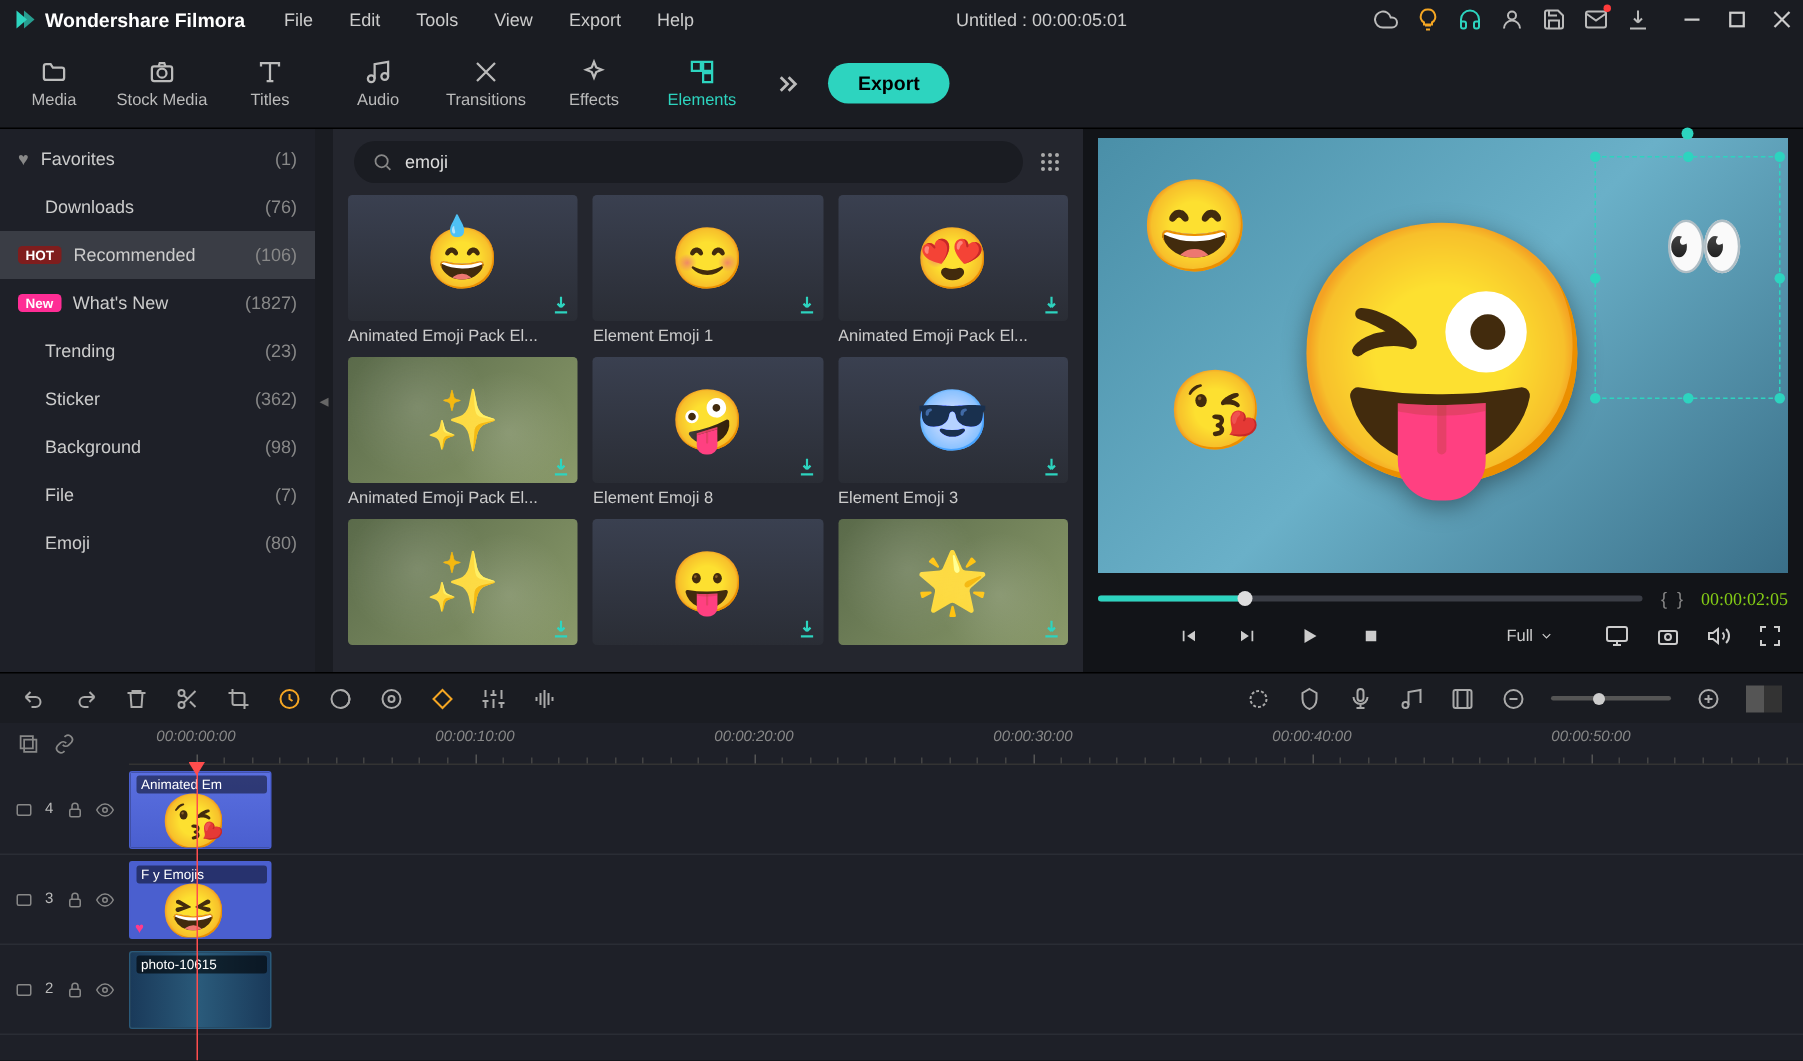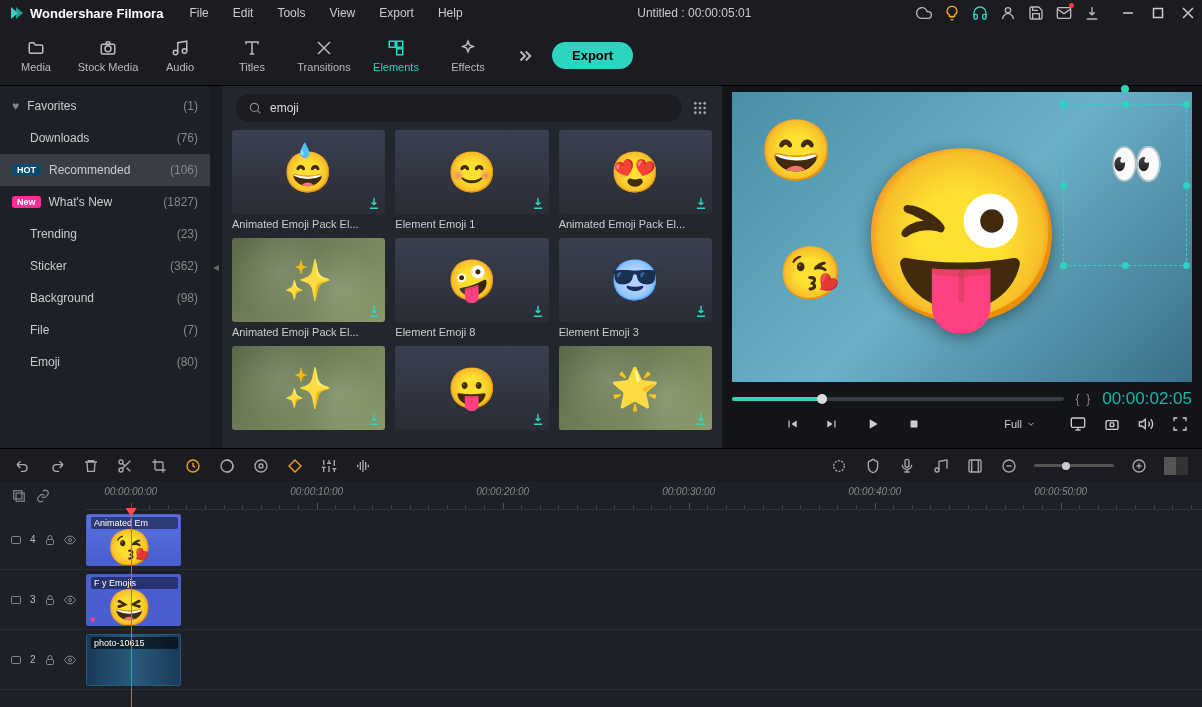--- a/index.html
+++ b/index.html
@@ -23,21 +23,21 @@
 .panels-row .more{ margin-left:12px; color:#bbb; cursor:pointer;}
 .panels-row .export-btn{ margin-left:18px; background:#2dd4bf; color:#000; font-weight:600; padding:6px 20px; border-radius:14px; cursor:pointer; font-size:13px;}
 
 .middle{ flex:1; display:flex; min-height:0;}
 
 .sidebar{ width:210px; background:#1e2028; overflow-y:auto; padding-top:4px;}
 .sidebar-row{ height:32px; display:flex; align-items:center; justify-content:space-between; padding:0 12px; cursor:pointer; color:#ccc;}
 .sidebar-row.selected{ background:#3a3d45;}
 .sidebar-row .left{ display:flex; align-items:center; gap:8px;}
 .sidebar-row .badge{ font-size:9px; padding:1px 5px; border-radius:3px; color:#fff; font-weight:600;}
-.sidebar-row .badge.hot{ background:#0c4a6e;}
+.sidebar-row .badge.hot{ background:#7f1d1d;}
 .sidebar-row .badge.new{ background:#ff2d95;}
 .sidebar-row .heart{ color:#888;}
 .sidebar-row .indent{ padding-left:18px;}
 .sidebar-row .count{ color:#888;}
 
 .collapse-handle{ width:12px; background:#1a1c22; display:flex; align-items:center; justify-content:center; cursor:pointer; color:#666;}
 
 .asset-area{ flex:0 0 500px; background:#24262e; display:flex; flex-direction:column;}
 .searchbar{ height:44px; display:flex; align-items:center; padding:0 14px; gap:10px;}
 .searchbar .searchbox{ flex:1; background:#1a1c22; border-radius:14px; height:28px; display:flex; align-items:center; padding:0 12px; gap:8px;}
@@ -60,21 +60,21 @@
 .preview-canvas .big-emoji{ font-size:170px; filter:drop-shadow(0 4px 8px #0006);}
 .preview-canvas .small-emoji{ position:absolute; font-size:48px;}
 .preview-canvas .sel-box{ position:absolute; border:1px dashed #2dd4bf;}
 .preview-canvas .sel-box .handle{ position:absolute; width:7px; height:7px; background:#2dd4bf; border-radius:50%;}
 .preview-controls{ padding:4px 10px 8px 10px;}
 .scrubber{ height:18px; display:flex; align-items:center; gap:12px;}
 .scrubber .track{ flex:1; height:4px; background:#3a3d45; border-radius:2px; position:relative;}
 .scrubber .track .fill{ position:absolute; left:0; top:0; bottom:0; width:27%; background:#2dd4bf; border-radius:2px;}
 .scrubber .track .knob{ position:absolute; left:27%; top:50%; transform:translate(-50%,-50%); width:10px; height:10px; border-radius:50%; background:#ddd;}
 .scrubber .braces{ color:#888; display:flex; gap:8px;}
-.scrubber .time{ color:#14b8a6; font-size:17px;}
+.scrubber .time{ color:#84cc16; font-size:12px;font-family:Liberation Serif, serif;}
 .play-row{ height:32px; display:flex; align-items:center; gap:34px; padding:0 4px;}
 .play-row .controls{ flex:1; display:flex; justify-content:center; gap:26px; align-items:center;}
 .play-row .ico{ color:#ccc; cursor:pointer;}
 .play-row .ico.play{ font-size:14px;}
 .play-row .full{ color:#ccc; font-size:11px; display:flex; align-items:center; gap:4px; cursor:pointer;}
 .play-row .right-ico{ display:flex; gap:18px; align-items:center;}
 
 .timeline-toolbar{ height:34px; background:#1a1c22; display:flex; align-items:center; padding:0 14px; gap:16px; border-top:1px solid #000;}
 .timeline-toolbar .tb-ico{ color:#aaa; cursor:pointer; width:18px; height:18px; display:flex; align-items:center; justify-content:center;}
 .timeline-toolbar .tb-ico.active{ color:#f5a623;}
@@ -213,60 +213,60 @@
           <rect x="3" y="7" width="18" height="13" rx="2"></rect>
           <circle cx="12" cy="13" r="4"></circle>
           <path d="M9 7l1-3h4l1 3"></path>
         </svg>
       </span>
       <span class="label">Stock Media</span>
     </div>
   <div class="panel-tab">
       <span class="icon">
         <svg width="18" height="18" viewBox="0 0 24 24" fill="none" stroke="currentColor" stroke-width="2">
+          <path d="M4 7V4h16v3M9 20h6M12 4v16"></path>
+        </svg>
+      </span>
+      <span class="label">Titles</span>
+    </div>
+  <div class="panel-tab">
+      <span class="icon">
+        <svg width="18" height="18" viewBox="0 0 24 24" fill="none" stroke="currentColor" stroke-width="2">
           <path d="M9 18V5l12-2v13"></path>
           <circle cx="6" cy="18" r="3"></circle>
           <circle cx="18" cy="16" r="3"></circle>
         </svg>
       </span>
       <span class="label">Audio</span>
-    </div>
-  <div class="panel-tab">
-      <span class="icon">
-        <svg width="18" height="18" viewBox="0 0 24 24" fill="none" stroke="currentColor" stroke-width="2">
-          <path d="M4 7V4h16v3M9 20h6M12 4v16"></path>
-        </svg>
-      </span>
-      <span class="label">Titles</span>
     </div>
   <div class="panel-tab">
       <span class="icon">
         <svg width="18" height="18" viewBox="0 0 24 24" fill="none" stroke="currentColor" stroke-width="2">
           <path d="M4 4l16 16M4 20L20 4"></path>
         </svg>
       </span>
       <span class="label">Transitions</span>
+    </div>
+  <div class="panel-tab">
+      <span class="icon">
+        <svg width="18" height="18" viewBox="0 0 24 24" fill="none" stroke="currentColor" stroke-width="2">
+          <path d="M12 3l2 5 5 2-5 2-2 5-2-5-5-2 5-2z"></path>
+        </svg>
+      </span>
+      <span class="label">Effects</span>
     </div>
   <div class="panel-tab active">
       <span class="icon">
         <svg width="18" height="18" viewBox="0 0 24 24" fill="none" stroke="currentColor" stroke-width="2">
           <rect x="3" y="3" width="8" height="8"></rect>
           <rect x="13" y="13" width="8" height="8"></rect>
           <rect x="13" y="3" width="8" height="8"></rect>
         </svg>
       </span>
       <span class="label">Elements</span>
-    </div>
-  <div class="panel-tab">
-      <span class="icon">
-        <svg width="18" height="18" viewBox="0 0 24 24" fill="none" stroke="currentColor" stroke-width="2">
-          <path d="M12 3l2 5 5 2-5 2-2 5-2-5-5-2 5-2z"></path>
-        </svg>
-      </span>
-      <span class="label">Effects</span>
     </div>
   <span class="more">
       <svg width="18" height="18" viewBox="0 0 24 24" fill="none" stroke="currentColor" stroke-width="2.5">
         <polyline points="13 6 19 12 13 18"></polyline>
         <polyline points="6 6 12 12 6 18"></polyline>
       </svg>
     </span>
   <span class="export-btn">Export</span>
 </div>
 

